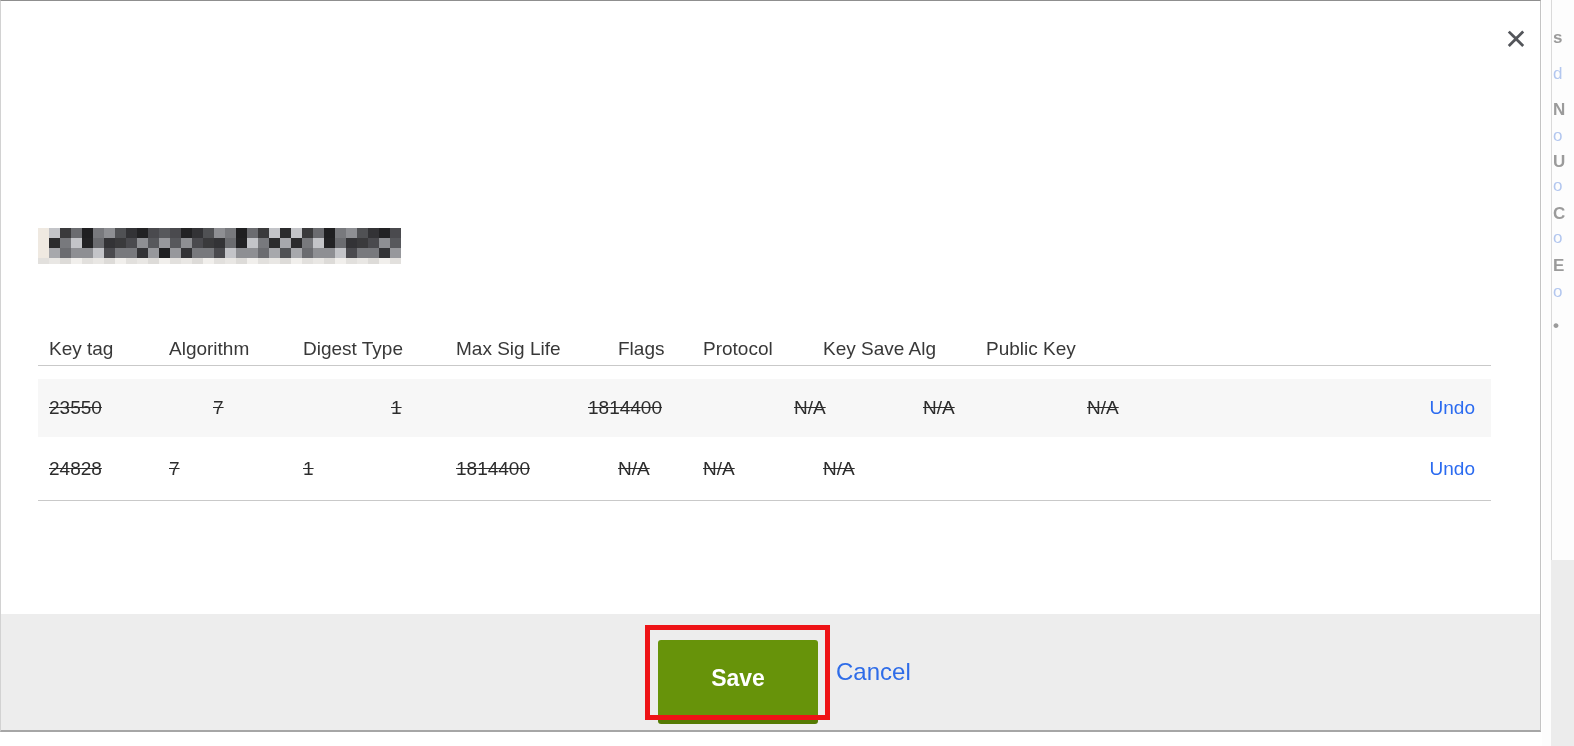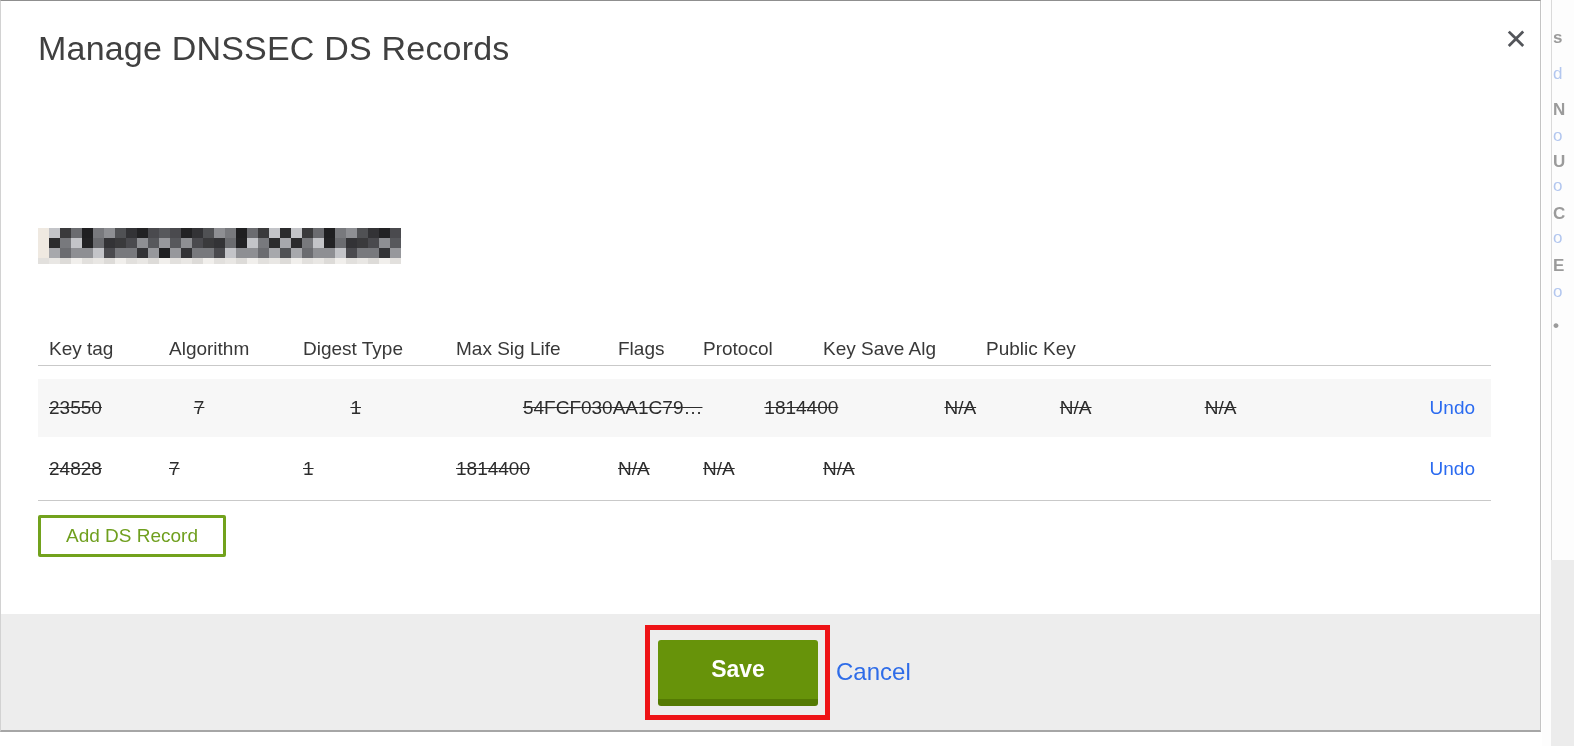--- a/index.html
+++ b/index.html
@@ -39,42 +39,41 @@
 
   
   .add-btn { position:absolute; left:37px; top:514px; height:42px; padding:0 25px;
              background:#ffffff; border:3px solid #72a21d; border-radius:2px; color:#6f9f1e;
              font-size:19px; font-family:inherit; cursor:pointer; }
 
   
   .footer { position:absolute; left:0; bottom:0; width:100%; height:116px; background:#ededed; }
   .annotation-box { position:absolute; left:644px; top:11px; width:185px; height:95px;
                     border:5px solid #ee1316; pointer-events:none; }
-  .save-btn { position:absolute; left:657px; top:26px; width:160px; height:66px;
+  .save-btn { position:absolute; left:657px; top:26px; width:160px; height:84px;
               background:#67930a; border:none; border-bottom:7px solid #547a03; border-radius:3px;
               color:#ffffff; font-size:23px; font-weight:700; font-family:inherit; cursor:pointer; }
   .cancel-link { position:absolute; left:835px; top:44px; font-size:24px; color:#2e6ce8; cursor:pointer; }
 
   
   .sliver { position:absolute; left:1542px; top:0; width:32px; height:746px; background:#fdfdfd;
             overflow:hidden; }
   .sliver-line { position:absolute; left:9px; top:0; width:1px; height:560px; background:#dadada; }
   .sliver-gray { position:absolute; left:9px; top:560px; right:0; bottom:0; background:#ececec; }
   .frag { position:absolute; left:11px; font-size:17px; }
   .frag.gray { color:#9b9b9b; font-weight:700; }
   .frag.blue { color:#b3c7ef; }
 </style>
 </head>
 <body>
 
 <div class="page">
 
   <div class="modal">
 
-    <div class="modal-title">Manage DNSSEC DS Records</div>
     <div class="close-x">✕</div>
 
     <div class="redacted" id="redacted">
         <span class="px" style="width: 11px; height: 10px; background: rgb(239, 233, 225);"></span>
         <span class="px" style="width: 11px; height: 10px; background: rgb(195, 196, 200);"></span>
         <span class="px" style="width: 11px; height: 10px; background: rgb(58, 58, 60);"></span>
         <span class="px" style="width: 11px; height: 10px; background: rgb(107, 108, 112);"></span>
         <span class="px" style="width: 11px; height: 10px; background: rgb(31, 31, 33);"></span>
         <span class="px" style="width: 11px; height: 10px; background: rgb(120, 121, 125);"></span>
         <span class="px" style="width: 11px; height: 10px; background: rgb(142, 143, 147);"></span>
@@ -217,21 +216,20 @@
         <div class="c-kda">Key Save Alg</div>
         <div class="c-pk">Public Key</div>
         <div class="c-action"></div>
       </div>
 
       <div class="t-body">
         <div class="t-row alt deleted">
           <div class="c-keytag val">23550</div>
           <div class="c-alg val">7</div>
           <div class="c-dtype val">1</div>
-          <div class="c-digest val">54FCF030AA1C79…</div>
           <div class="c-msl val">1814400</div>
           <div class="c-flags val">N/A</div>
           <div class="c-proto val">N/A</div>
           <div class="c-kda val">N/A</div>
           <div class="c-pk val"></div>
           <div class="c-action"><span class="link">Undo</span></div>
         </div>
 
         <div class="t-row last deleted">
           <div class="c-keytag val">24828</div>
@@ -240,21 +238,20 @@
           <div class="c-msl val">1814400</div>
           <div class="c-flags val">N/A</div>
           <div class="c-proto val">N/A</div>
           <div class="c-kda val">N/A</div>
           <div class="c-pk val"></div>
           <div class="c-action"><span class="link">Undo</span></div>
         </div>
       </div>
     </div>
 
-    <button class="add-btn">Add DS Record</button>
 
     <div class="footer">
       <button class="save-btn">Save</button>
       <div class="annotation-box"></div>
       <span class="cancel-link">Cancel</span>
     </div>
 
   </div>
 
   <div class="sliver" id="sliver">

